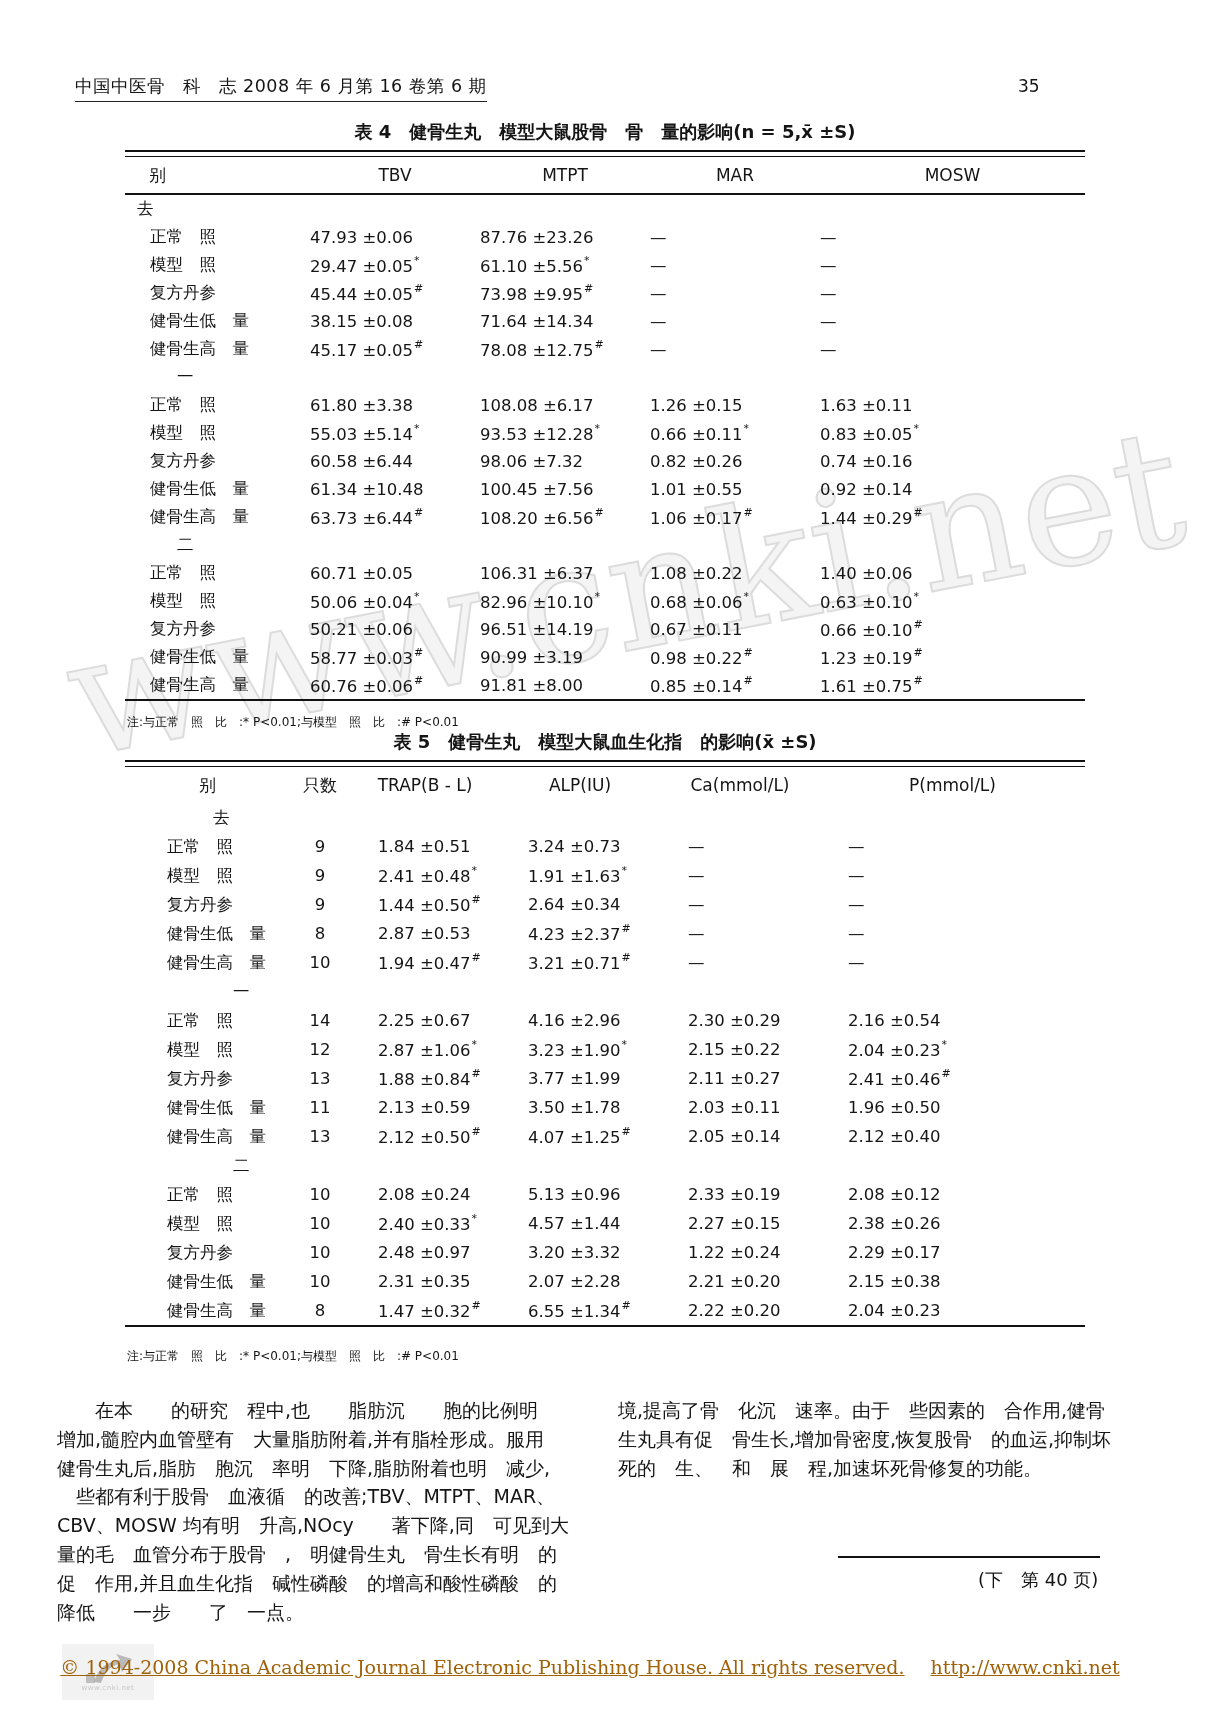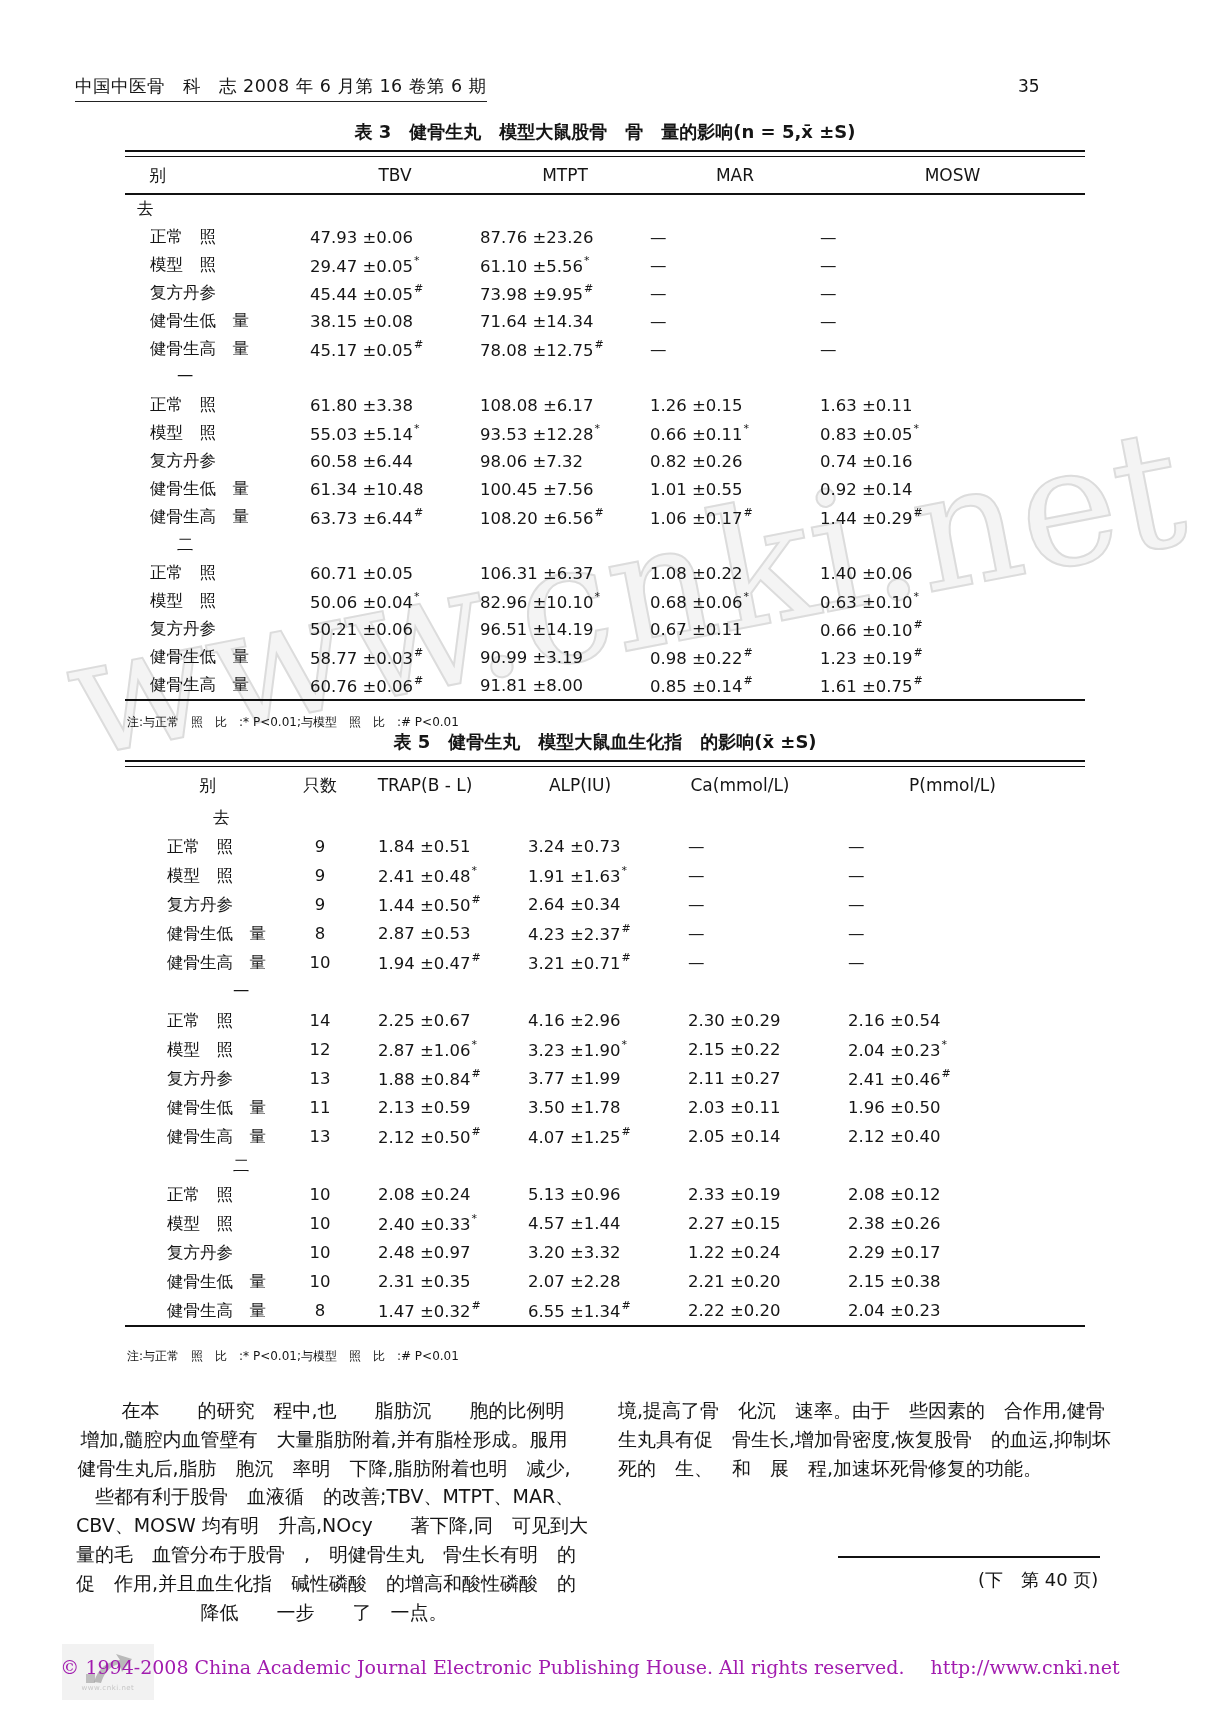--- a/index.html
+++ b/index.html
@@ -39,45 +39,45 @@
   .t4 tr.sec-first td{padding-left:12px;}
   .t4 tr.sec-rest td{padding-left:52px;}
   .t5 tr.sec-first td{padding-left:88px;}
   .t5 tr.sec-rest td{padding-left:108px;}
   sup{font-size:11px;position:relative;top:-1px;left:1px;}
   .note{position:absolute;left:127px;font-size:12px;white-space:pre;z-index:1;}
 
   
   .txtcol{position:absolute;top:1396px;width:496px;z-index:1;}
   .txtcol .tl{font-size:19px;line-height:28.8px;white-space:pre;letter-spacing:0;}
-  .col-left{left:76px;text-align:center;}
+  .col-left{left:57px;}
   .col-right{left:618px;}
   .sep-line{position:absolute;left:838px;top:1556px;width:262px;border-top:2px solid #111;z-index:1;}
   .cont{position:absolute;left:978px;top:1568px;font-size:18px;white-space:pre;z-index:1;}
 
   
   .footer{position:absolute;left:0;top:1656px;width:1180px;text-align:center;z-index:1;
-          font-family:"DejaVu Serif","Liberation Serif",serif;font-size:19px;color:#a21caf;}
+          font-family:"DejaVu Serif","Liberation Serif",serif;font-size:19px;color:#a16207;text-decoration:underline;}
   .footer .url{margin-left:26px;}
   .logo{position:absolute;left:62px;top:1644px;width:92px;height:56px;background:#f2f2f2;z-index:1;
         display:flex;flex-direction:column;align-items:center;justify-content:center;}
   .logo-text{font-size:7px;color:#c6c6c6;letter-spacing:.5px;margin-top:-2px;}
 </style>
 </head>
 <body>
 
 <div class="page">
 
   <div class="wm">www.cnki.net</div>
 
   <div class="layer hdr-left">中国中医骨　科　志 2008 年 6 月第 16 卷第 6 期</div>
   <div class="layer hdr-num">35</div>
 
   <div class="tblwrap" style="top:120px;">
-    <div class="tbl-title">表 3　健骨生丸　模型大鼠股骨　骨　量的影响(n = 5,x̄ ±S)</div>
+    <div class="tbl-title">表 4　健骨生丸　模型大鼠股骨　骨　量的影响(n = 5,x̄ ±S)</div>
     <div class="rule-double"></div>
     <table id="table4" class="t4">
       <colgroup>
         <col style="width:185px">
           <col style="width:170px">
           <col style="width:170px">
           <col style="width:170px">
           <col style="width:265px">
       </colgroup>
       <thead>

